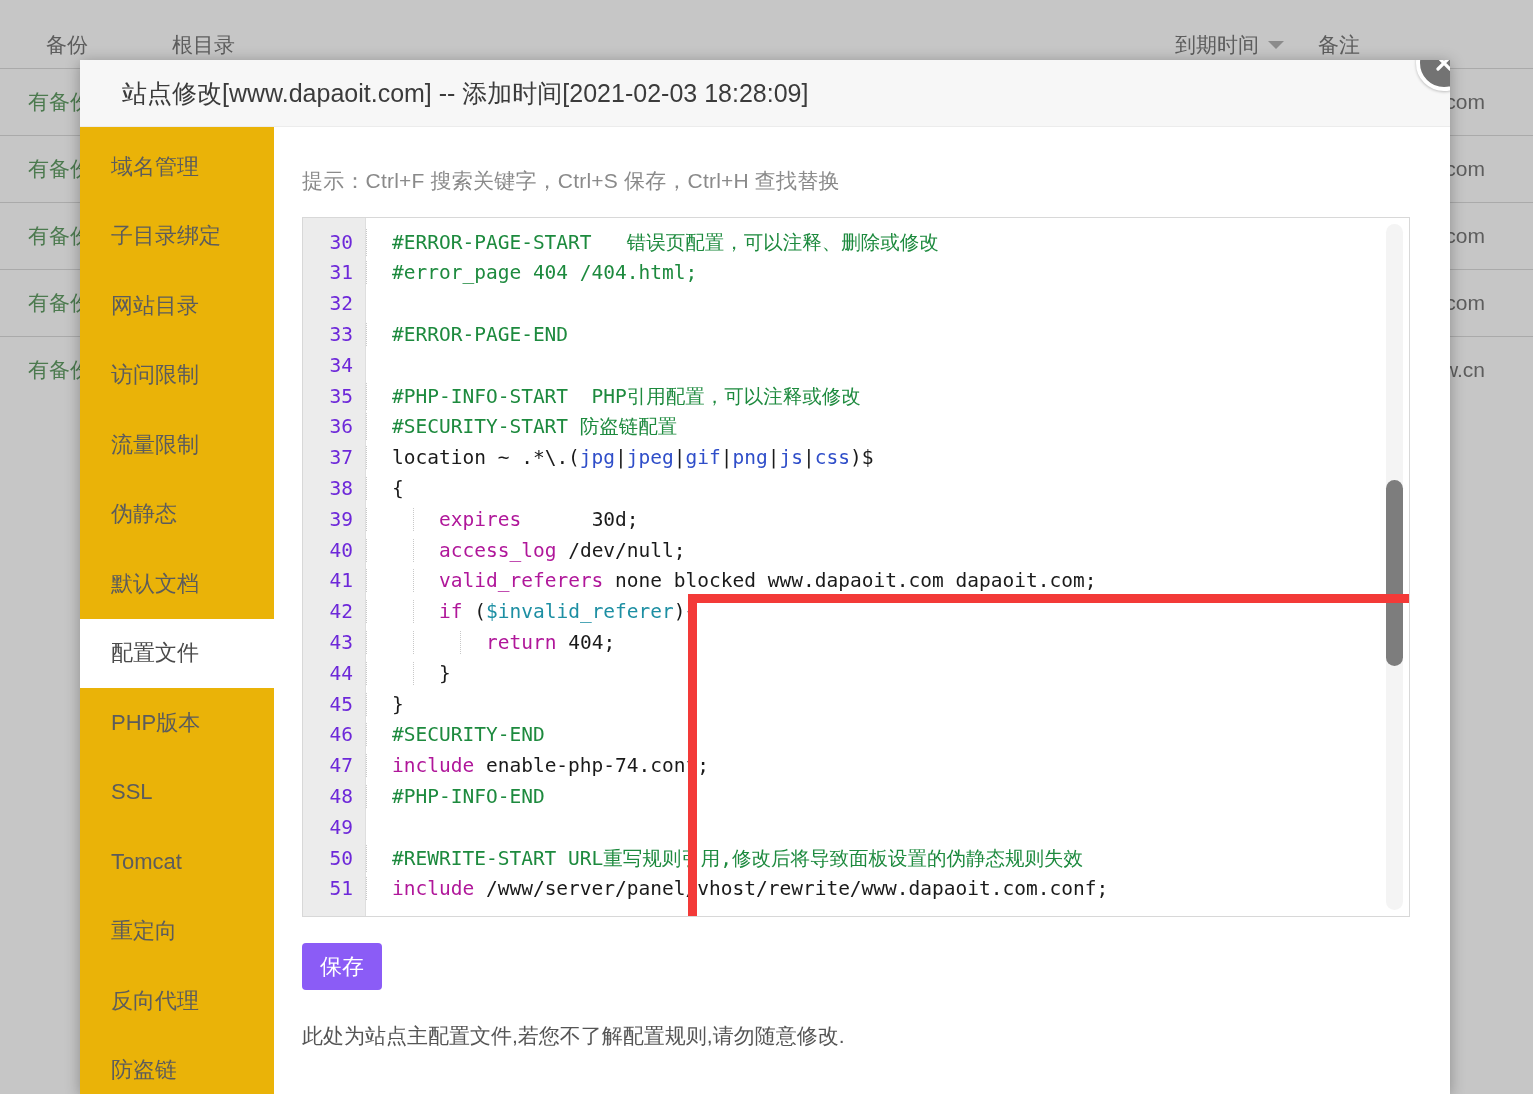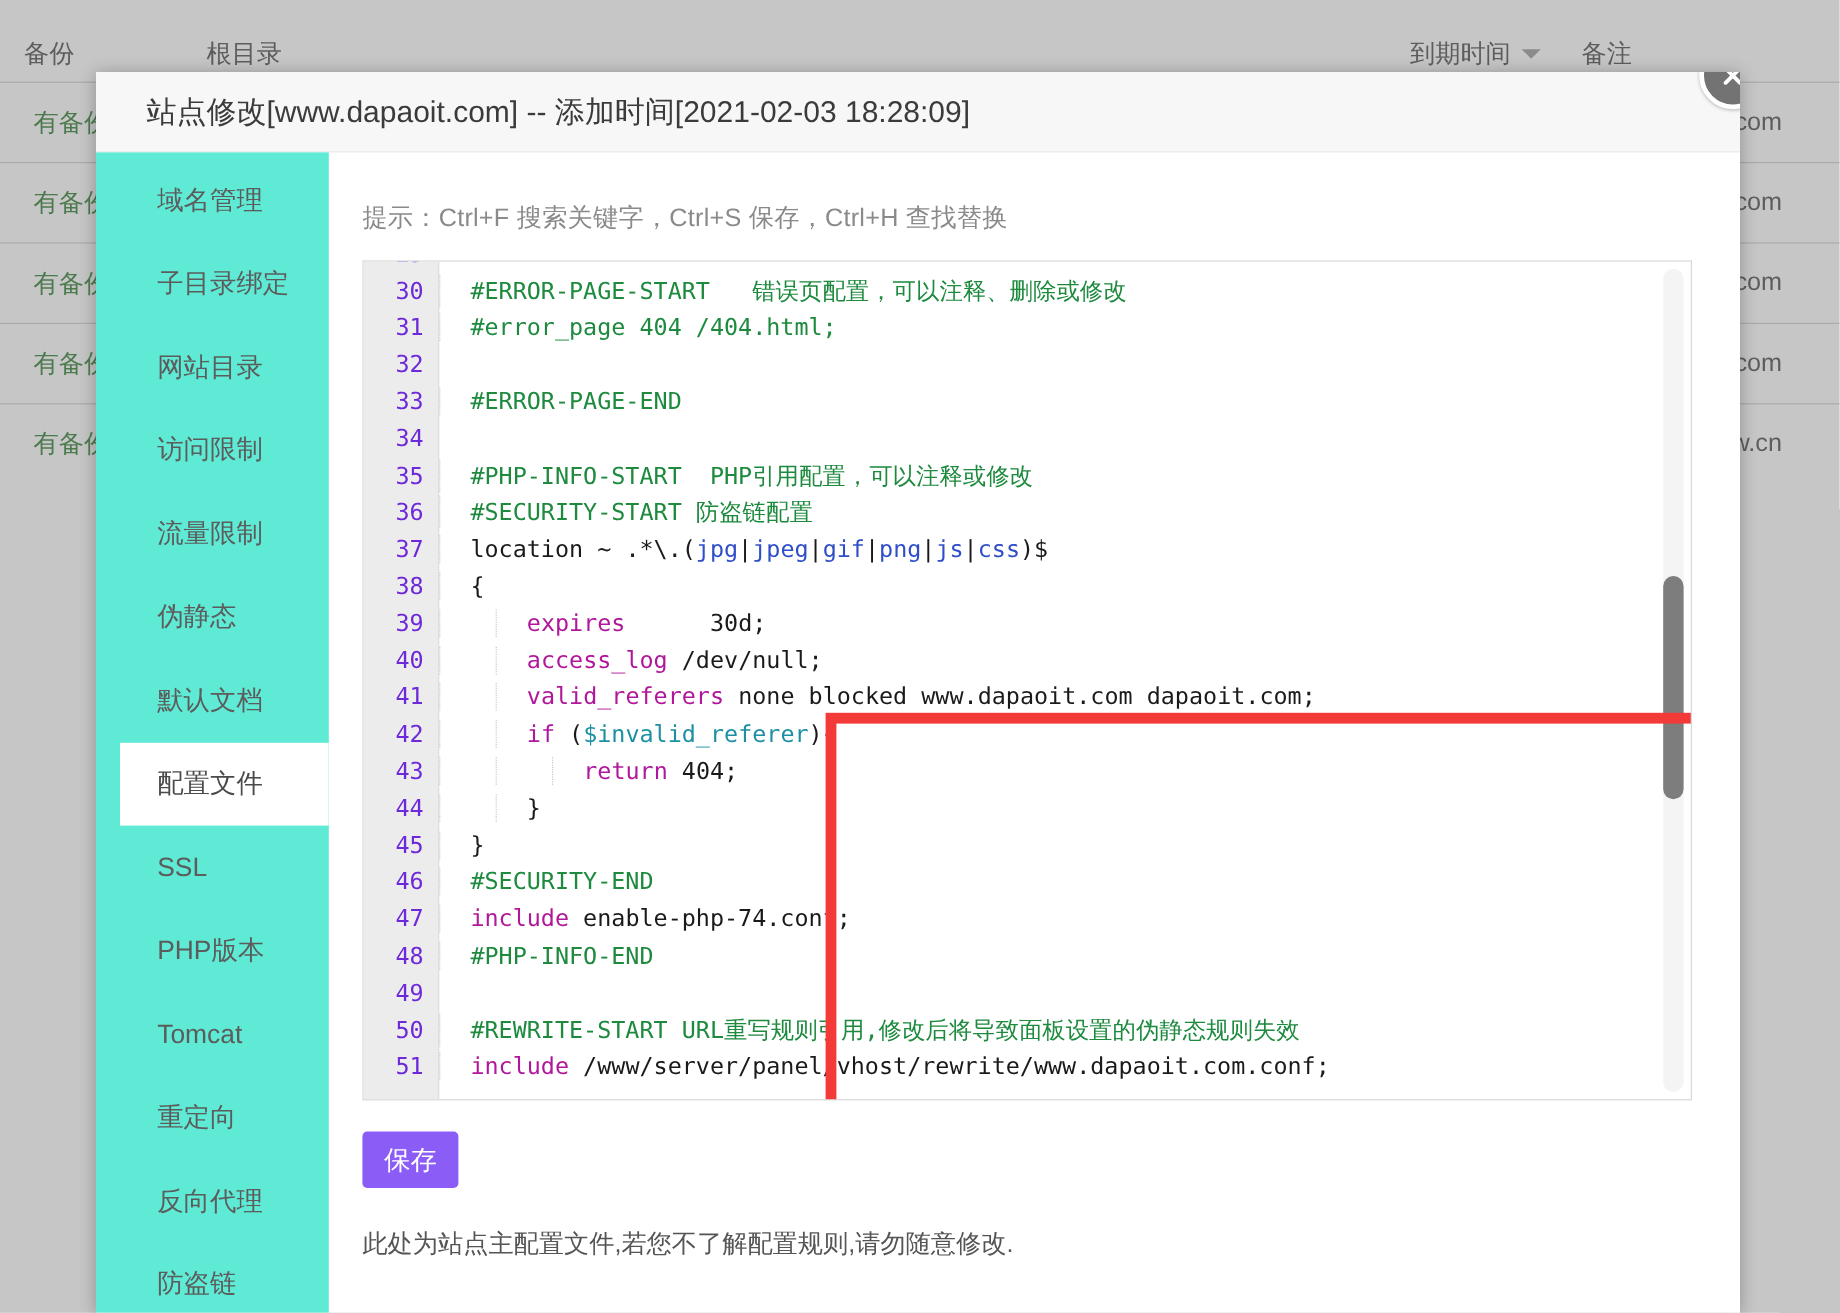--- a/index.html
+++ b/index.html
@@ -15,21 +15,21 @@
     position: absolute; inset: 0;
     background: #ffffff;
   }
   .bg-table { position: absolute; inset: 0; }
   .bg-head {
     position: absolute; top: 22px; left: 0; right: 0; height: 46px;
     display: flex; align-items: center;
     color: #4a4a4a; font-size: 21px;
   }
   .bg-head .th { position: absolute; white-space: nowrap; display:flex; align-items:center; gap:9px;}
-  .th-beifen { left: 20px; }
+  .th-beifen { left: 46px; }
   .th-genmulu { left: 172px; }
   .th-daoqi   { left: 1175px; }
   .th-beizhu  { left: 1318px; }
   .caret-down {
     display:inline-block; width:0; height:0;
     border-left:8px solid transparent; border-right:8px solid transparent;
     border-top:8px solid #9a9a9a;
   }
   .bg-row {
     position: absolute; left: 0; right: 0; height: 67px;
@@ -75,24 +75,23 @@
     cursor: pointer;
     box-shadow: 0 1px 3px rgba(0,0,0,0.25);
   }
   #close-btn svg { display:block; }
 
   #modal-body { display: flex; height: calc(100% - 67px); }
 
   
   #sidebar {
     width: 194px; flex: 0 0 194px;
-    background: #5eead4;
+    background: #eab308;
     padding-top: 5px;
     overflow: hidden;
-    padding-left: 20px;
   }
   .side-item {
     height: 69.5px;
     display: flex; align-items: center;
     padding-left: 31px;
     font-size: 22px; color: #5c5c5c;
     cursor: pointer;
     white-space: nowrap;
   }
   .side-item.active { background: #ffffff; color: #4a4a4a; font-family: Liberation Mono, monospace; }
@@ -262,24 +261,24 @@
         <div class="side-item">
           <span>伪静态</span>
         </div>
         <div class="side-item">
           <span>默认文档</span>
         </div>
         <div class="side-item active">
           <span>配置文件</span>
         </div>
         <div class="side-item">
+          <span>PHP版本</span>
+        </div>
+        <div class="side-item">
           <span>SSL</span>
-        </div>
-        <div class="side-item">
-          <span>PHP版本</span>
         </div>
         <div class="side-item">
           <span>Tomcat</span>
         </div>
         <div class="side-item">
           <span>重定向</span>
         </div>
         <div class="side-item">
           <span>反向代理</span>
         </div>

